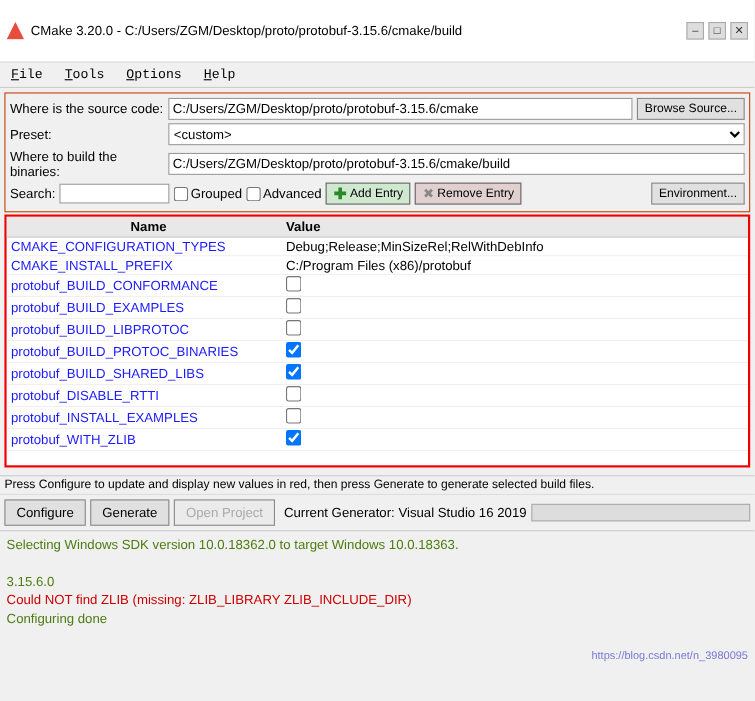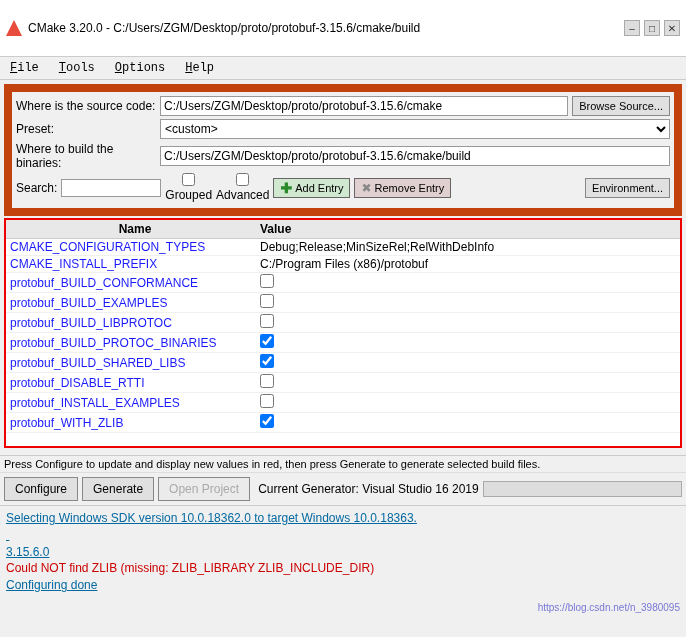--- a/index.html
+++ b/index.html
@@ -59,21 +59,21 @@
       font-family: Liberation Mono, monospace;
     }
     .menu-item u { text-decoration: underline; }
     
     .main-area {
       padding: 4px;
       background: #f0f0f0;
     }
     
     .top-form {
-      border: 8px solid #c2410c;
+      border: 1px solid #c2410c;
       background: #f0f0f0;
       padding: 4px;
       margin-bottom: 2px;
     }
     .form-row {
       display: flex;
       align-items: center;
       margin-bottom: 3px;
       gap: 4px;
     }
@@ -109,21 +109,21 @@
     }
     .search-label { font-size: 12px; }
     .search-input {
       width: 100px;
       height: 18px;
       border: 1px solid #999;
       padding: 1px 3px;
       font-size: 12px;
     }
     .checkbox-label {
-      display: flex; align-items: center; gap: 2px; font-size: 12px; cursor: pointer; flex-direction: column;
+      display: flex; align-items: center; gap: 2px; font-size: 12px; cursor: pointer;
     }
     .add-entry-btn {
       height: 20px;
       padding: 0 6px;
       font-size: 11px;
       background: #d0e8d0;
       border: 1px solid #666;
       cursor: pointer;
       display: flex; align-items: center; gap: 3px;
     }
@@ -233,25 +233,25 @@
     
     .log-area {
       background: #f0f0f0;
       padding: 4px 6px;
       font-size: 12px;
       height: 120px;
       overflow-y: auto;
       border-top: 1px solid #ccc;
       position: relative;
     }
-    .log-line { color: #0369a1; line-height: 1.4; text-decoration: underline; }
+    .log-line { color: #4d7c0f; line-height: 1.4; }
     .log-line-red { color: #cc0000; line-height: 1.4; }
     .log-watermark {
       position: absolute;
-      bottom: 12px;
+      bottom: 0;
       right: 6px;
       font-size: 10px;
       color: #4444cc;
       opacity: 0.7;
     }
     .plus-icon { color: #2a8a2a; font-weight: bold; font-size: 14px; }
     .x-icon { color: #888; font-size: 12px; }
     select.form-select {
       flex: 1;
       height: 20px;

